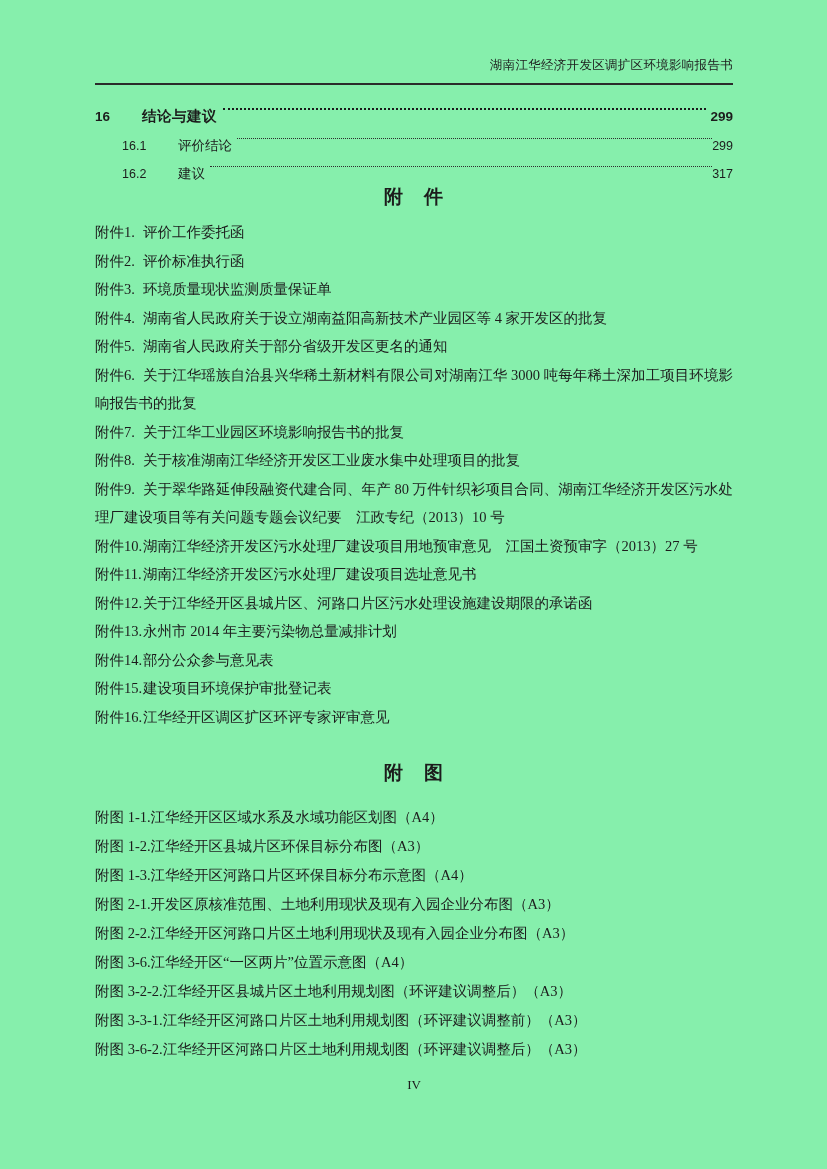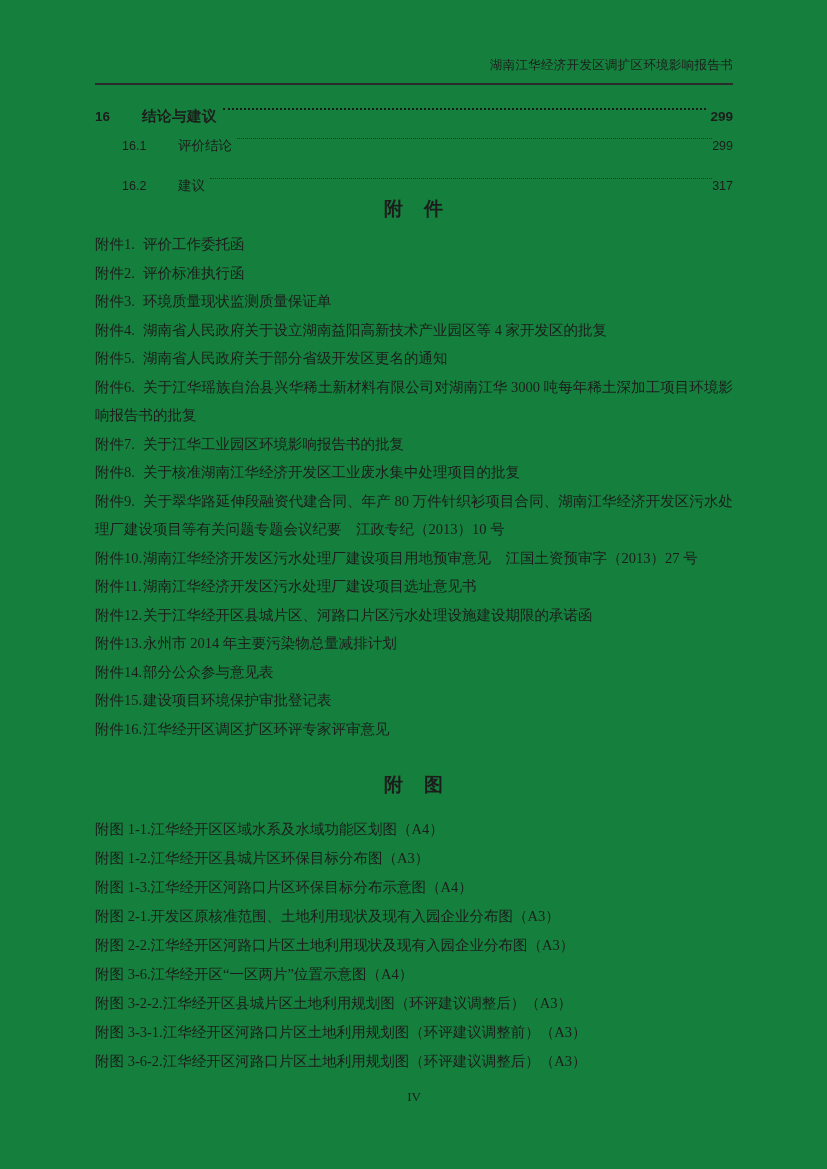--- a/index.html
+++ b/index.html
@@ -1,36 +1,36 @@
 <!DOCTYPE html>
 <html><head>
 <meta charset="utf-8">
 <style>
   html,body{margin:0;padding:0;background:#ffffff;}
   .page{
-    width:827px;height:1169px;background:#15803d;box-sizing:border-box;
+    width:827px;height:1169px;background:#86efac;box-sizing:border-box;
     padding:57px 94px 0 95px;position:relative;overflow:hidden;
     font-family:"Liberation Serif","DejaVu Serif",serif;color:#1c1c1c;
   }
   
   .header-title{font-size:12.5px;line-height:17px;text-align:right;letter-spacing:0.3px;}
   .header-rule{border-bottom:2px solid #2b2b2b;margin-top:9px;height:0;}
   
   .toc-row{display:flex;align-items:flex-start;}
   .toc-row .toc-num,.toc-row .toc-page{font-family:"Liberation Sans","DejaVu Sans",sans-serif;}
   .lvl1{margin-top:23px;font-weight:bold;line-height:17px;}
   .lvl1 .toc-num{width:47px;font-size:13.5px;flex:none;}
   .lvl1 .toc-title{font-family:"Liberation Sans","DejaVu Sans",sans-serif;font-size:14.5px;letter-spacing:0.5px;}
   .lvl1 .toc-leader{flex:1;border-bottom:2.2px dotted #1a1a1a;margin:0 4px 3px 6px;}
   .lvl1 .toc-page{font-size:13.5px;}
   .lvl2{margin-top:13px;line-height:16px;font-size:13.5px;}
   .lvl2 .toc-num{width:56px;margin-left:27px;font-size:12.5px;flex:none;}
   .lvl2 .toc-leader{flex:1;border-bottom:1.8px dotted #2e2e2e;margin:0 0 3px 5px;}
   .lvl2 .toc-page{font-size:12.5px;}
-  .row-tight{margin-top:24px;}
+  .row-tight{margin-top:12px;}
   
   .sec-heading{margin:10px;text-align:center;font-size:19px;line-height:22px;font-weight:bold;letter-spacing:1px;}
   .attachments-heading{margin-top:4px;}
   .figures-heading{margin-top:31px;}
   
   .att-list{margin-top:0;}
   .att-item{margin:0;font-size:14.5px;line-height:28.5px;text-align:justify;}
   .att-label{display:inline-block;width:48px;}
   
   .fig-list{margin-top:19px;}

